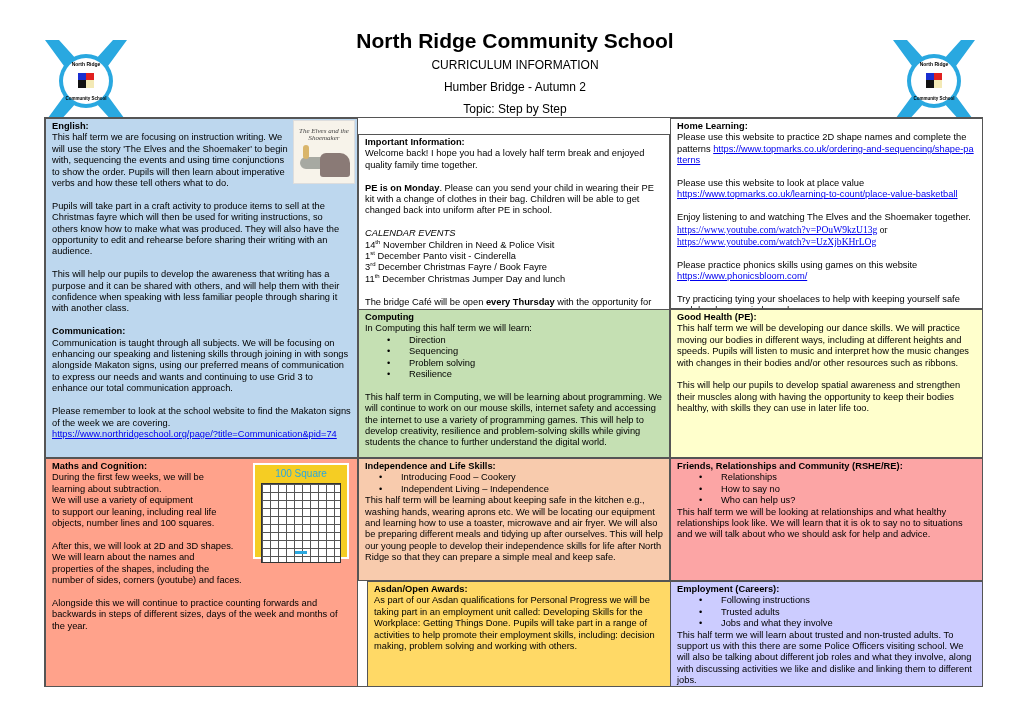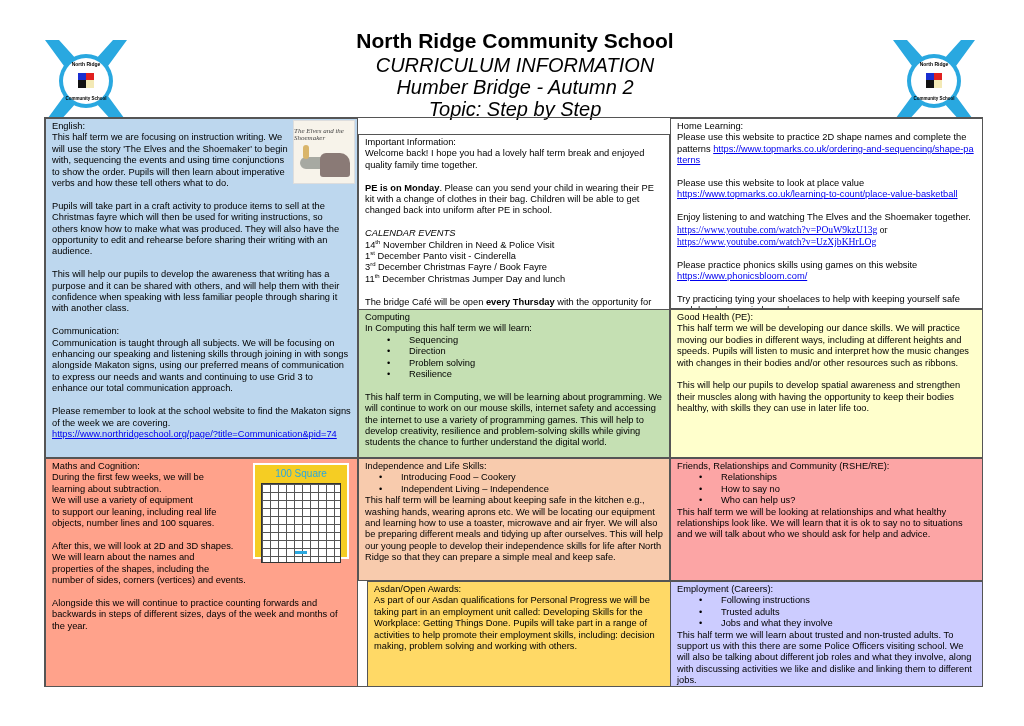--- a/index.html
+++ b/index.html
@@ -1,30 +1,30 @@
 <!DOCTYPE html>
 <html><head>
   <meta charset="utf-8">
   <style>
     html, body { margin: 0; padding: 0; background: #ffffff; }
     body { width: 1024px; height: 726px; position: relative; overflow: hidden;
            font-family: "Liberation Sans", sans-serif; color: #000; }
     .header { position: absolute; left: 0; top: 12px; width: 1024px; height: 117px; }
     .title-block { position: absolute; left: 300px; width: 430px; top: 16px; text-align: center; }
     .school-name { font-size: 21px; font-weight: bold; line-height: 26px; margin-top: 0; }
-    .sub { font-size: 20px; line-height: 22px; font-style: italic; }
+    .sub { font-size: 12px; line-height: 22px; }
     .logo { position: absolute; width: 82px; height: 82px; }
     .logo.left { left: 45px; top: 28px; }
     .logo.right { left: 893px; top: 28px; }
 
     .grid { position: absolute; left: 44px; top: 117px; width: 939px; height: 570px;
             border: 1px solid #555; box-sizing: border-box; }
     .cell { position: absolute; box-sizing: border-box; border: 1px solid #555;
             padding: 2px 6px 0 6px; font-size: 9.3px; line-height: 11.4px; overflow: hidden; }
-    .cell .h { font-weight: normal; }
+    .cell .h { font-weight: bold; }
     .cell p { margin: 0 0 11.4px 0; }
     .cell p.last { margin-bottom: 0; }
     .cell a { color: #0000ee; text-decoration: underline; word-break: break-all; }
     .cell a.serif { font-family: "Liberation Serif", serif; font-size: 9.6px; }
     .cell ul { margin: 0; padding-left: 0; list-style: none; }
     .cell ul li { position: relative; padding-left: 36px; }
     .cell ul li::before { content: "\2022"; position: absolute; left: 14px; }
     .cell ul.ind li { padding-left: 44px; }
     .cell ul.ind li::before { left: 22px; }
     sup { font-size: 6px; line-height: 0; vertical-align: super; }
@@ -39,21 +39,21 @@
     #c-independence { left: 313px; top: 340px; width: 312px; height: 123px; background: #f8cbad; }
     #c-asdan { left: 322px; top: 463px; width: 312px; height: 106px; background: #ffd966; }
     #c-home { left: 625px; top: 0; width: 313px; height: 191px; background: #ffffff; }
     #c-health { left: 625px; top: 191px; width: 313px; height: 149px; background: #ffffcc; }
     #c-friends { left: 625px; top: 340px; width: 313px; height: 123px; background: #fca5a5; }
     #c-employment { left: 625px; top: 463px; width: 313px; height: 106px; background: #ccccff; }
 
     .book { position: absolute; right: 2px; top: 1px; width: 62px; height: 64px;
             background: #f7f3ea; border: 1px solid #ddd; box-sizing: border-box; }
     .book .t { font-family: "Liberation Serif", serif; font-style: italic; font-size: 7px; line-height: 7px;
-               text-align: left; color: #444; margin-top: 7px; }
+               text-align: center; color: #444; margin-top: 7px; }
     .book .boot { position: absolute; left: 26px; top: 32px; width: 30px; height: 24px;
                   background: #8a7a76; border-radius: 6px 10px 3px 3px; }
     .book .shoe { position: absolute; left: 6px; top: 36px; width: 26px; height: 12px;
                   background: #a7a9a2; border-radius: 10px 4px 4px 10px; }
     .book .elf { position: absolute; left: 9px; top: 24px; width: 6px; height: 14px; background: #d9b56a; border-radius: 3px; }
 
     .square100 { position: absolute; right: 8px; top: 4px; width: 96px; height: 96px;
                  background: #f5cd23; border: 2px solid #fff; box-sizing: border-box; }
     .square100 .t { color: #29a8e0; font-size: 10px; text-align: center; margin-top: 3px; line-height: 12px; }
     .square100 .g { position: absolute; left: 6px; top: 18px; width: 80px; height: 80px;
@@ -129,21 +129,21 @@
       <div>learning about subtraction.</div>
       <div>We will use a variety of equipment</div>
       <div>to support our leaning, including real life</div>
       <div>objects, number lines and 100 squares.</div>
     </div>
     <div style="height:11.4px"></div>
     <div>
       <div>After this, we will look at 2D and 3D shapes.</div>
       <div>We will learn about the names and</div>
       <div>properties of the shapes, including the</div>
-      <div>number of sides, corners (vertices) and events.</div>
+      <div>number of sides, corners (youtube) and faces.</div>
     </div>
     <div style="height:11.4px"></div>
     <p class="last">Alongside this we will continue to practice counting forwards and backwards in steps of different sizes, days of the week and months of the year.</p>
   </div>
 
   <div class="cell" id="c-important">
     <div class="h">Important Information:</div>
     <p>Welcome back! I hope you had a lovely half term break and enjoyed quality family time together.</p>
     <p><span class="b">PE is on Monday</span><span>. Please can you send your child in wearing their PE kit with a change of clothes in their bag. Children will be able to get changed back into uniform after PE in school.</span></p>
     <div class="it">CALENDAR EVENTS</div>
@@ -152,22 +152,22 @@
     <div><span>3</span><sup>rd</sup><span> December Christmas Fayre / Book Fayre</span></div>
     <div><span>11</span><sup>th</sup><span> December Christmas Jumper Day and lunch</span></div>
     <div style="height:11.4px"></div>
     <p class="last"><span>The bridge Café will be open </span><span class="b">every Thursday</span><span> with the opportunity for students to buy a sandwich.</span></p>
   </div>
 
   <div class="cell" id="c-computing">
     <div class="h">Computing</div>
     <div>In Computing this half term we will learn:</div>
     <ul class="ind">
+      <li>Direction</li>
       <li>Sequencing</li>
-      <li>Direction</li>
       <li>Problem solving</li>
       <li>Resilience</li>
     </ul>
     <div style="height:11.4px"></div>
     <p class="last">This half term in Computing, we will be learning about programming. We will continue to work on our mouse skills, internet safety and accessing the internet to use a variety of programming games. This will help to develop creativity, resilience and problem-solving skills while giving students the chance to further understand the digital world.</p>
   </div>
 
   <div class="cell" id="c-independence">
     <div class="h">Independence and Life Skills:</div>
     <ul>

